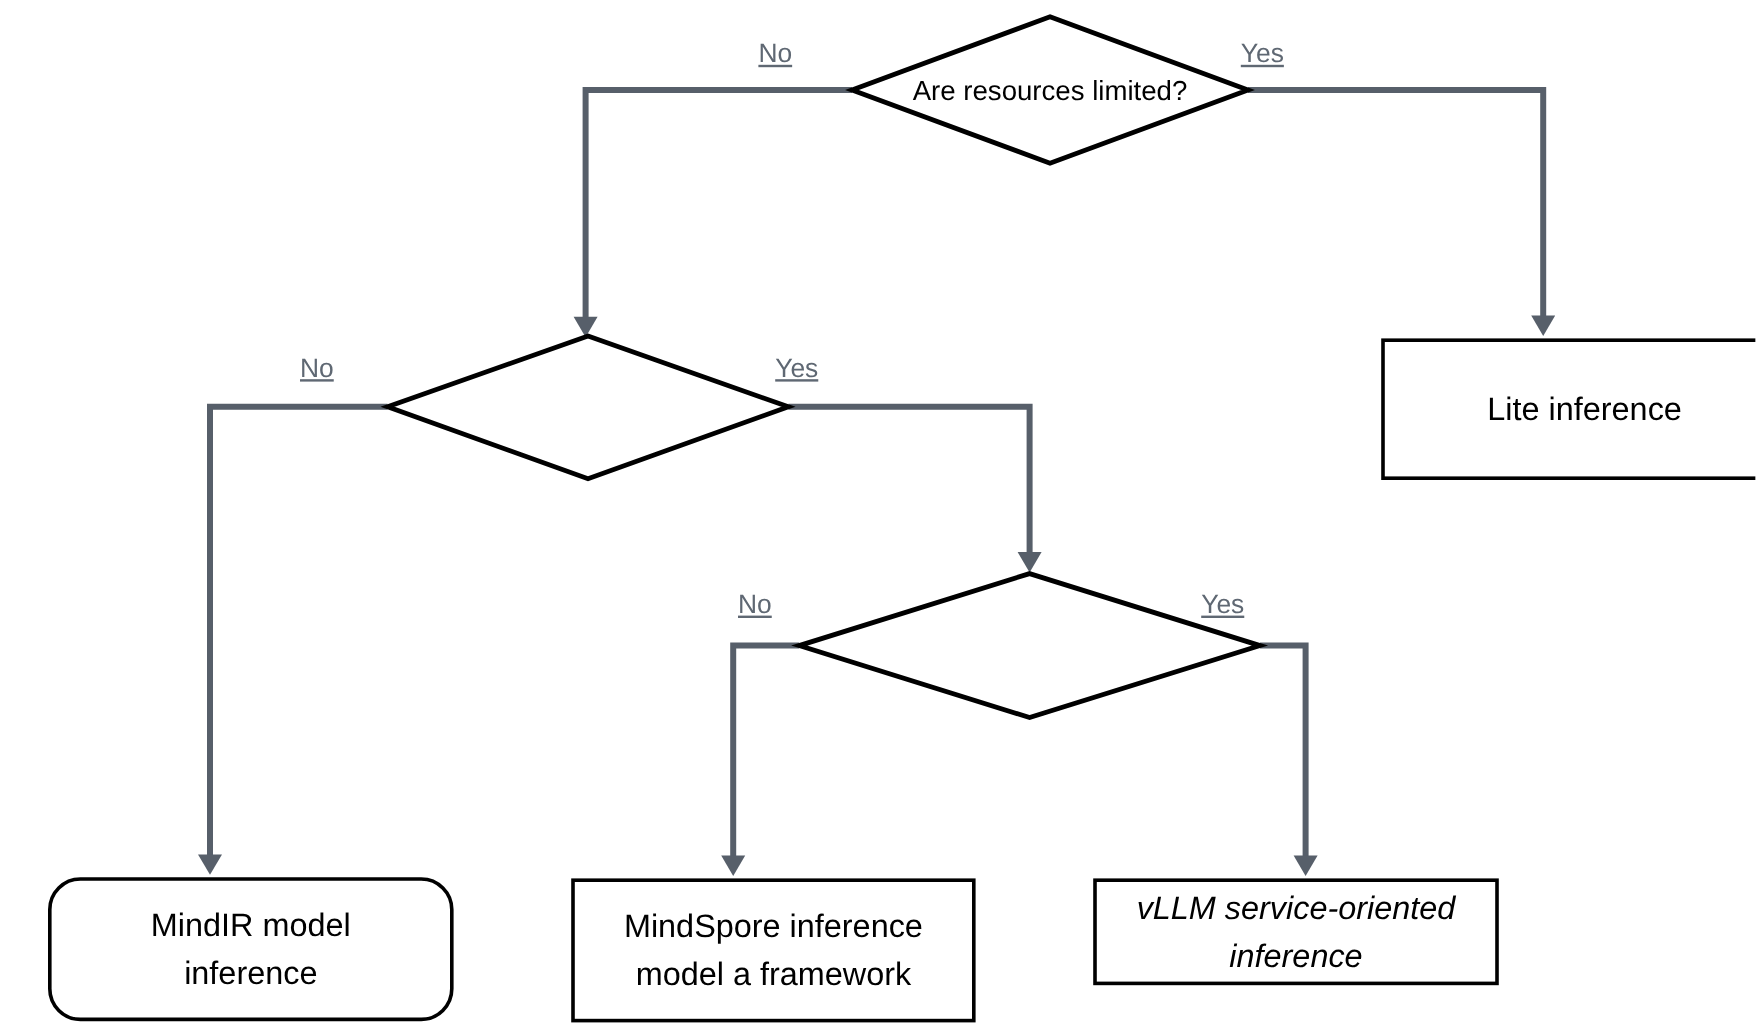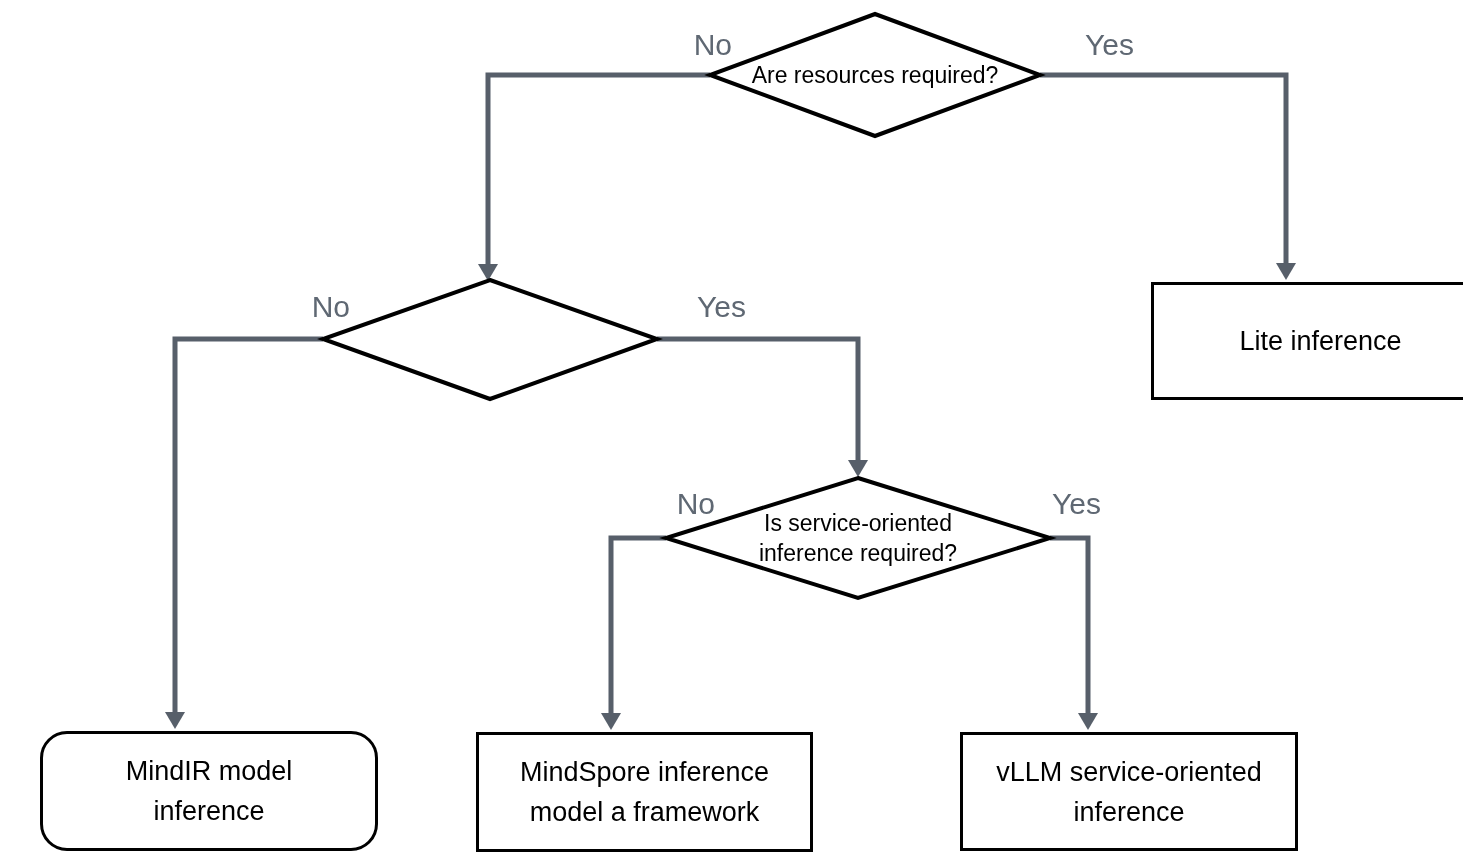--- a/index.html
+++ b/index.html
@@ -30,23 +30,24 @@
     font-size: 23px; line-height: 30px; color: var(--ink);
   }
   .dtext span { display: inline-block; }
   .d1-q { left: 715px; top: 45px;  width: 320px; height: 60px; }
   .d2-q { left: 330px; top: 309px; width: 320px; height: 60px; }
   .d3-q { left: 738px; top: 500px; width: 240px; height: 76px; }
   .d3-q span { max-width: 240px; }
   .edge-label {
     position: absolute;
     width: 100px; height: 34px;
-    text-align: right;
-    font-size: 30px; line-height: 34px;
+    text-align: left;
+    font-size: 22px; line-height: 34px;
     color: var(--edge-label);
+    text-decoration: underline;
   }
   .lbl-d1-no  { left: 632px;  top: 28px; }
   .lbl-d1-yes { left: 1034px; top: 28px; }
   .lbl-d2-no  { left: 250px;  top: 290px; }
   .lbl-d2-yes { left: 646px;  top: 290px; }
   .lbl-d3-no  { left: 615px;  top: 487px; }
   .lbl-d3-yes { left: 1001px; top: 487px; }
   .box {
     position: absolute;
     border: 3px solid var(--outline);
@@ -54,21 +55,21 @@
     display: flex; align-items: center; justify-content: center;
     text-align: center;
     font-size: 27px; line-height: 40px; color: var(--ink); margin-left: 33px;
   }
   .box span { display: inline-block; }
   .box-lite      { left: 1118px; top: 282px; width: 339px; height: 118px; }
   .box-mindir    { left: 7px;    top: 731px; width: 338px; height: 120px; border-radius: 27px; }
   .box-mindir span { max-width: 240px; }
   .box-mindspore { left: 443px;  top: 732px; width: 337px; height: 120px; }
   .box-mindspore span { max-width: 300px; }
-  .box-vllm      { left: 927px;  top: 732px; width: 338px; height: 119px; }
+  .box-vllm      { left: 878px;  top: 732px; width: 338px; height: 89px; font-style: italic; }
   .box-vllm span { max-width: 330px; }
 </style>
 </head>
 <body>
 
 <div class="canvas">
 
   <svg class="shapes" viewBox="0 0 1463 860">
 
     <polyline class="connector" points="710,75 488,75 488,266"></polyline>
@@ -88,24 +89,21 @@
 
     <polyline class="connector" points="1050,538 1088,538 1088,714"></polyline>
     <polygon class="arrowhead" points="1078,713 1098,713 1088,730"></polygon>
 
     <polygon class="diamond" points="875,14 1040,75 875,136 710,75"></polygon>
     <polygon class="diamond" points="490,280 657,339 490,399 323,339"></polygon>
     <polygon class="diamond" points="858,478 1050,538 858,598 666,538"></polygon>
   </svg>
 
   <div class="dtext d1-q">
-    <span>Are resources required?</span>
-  </div>
-  <div class="dtext d3-q">
-    <span>Is service-oriented inference required?</span>
+    <span>Are resources limited?</span>
   </div>
 
   <div class="edge-label lbl-d1-no">No</div>
   <div class="edge-label lbl-d1-yes">Yes</div>
   <div class="edge-label lbl-d2-no">No</div>
   <div class="edge-label lbl-d2-yes">Yes</div>
   <div class="edge-label lbl-d3-no">No</div>
   <div class="edge-label lbl-d3-yes">Yes</div>
 
   <div class="box box-lite">

